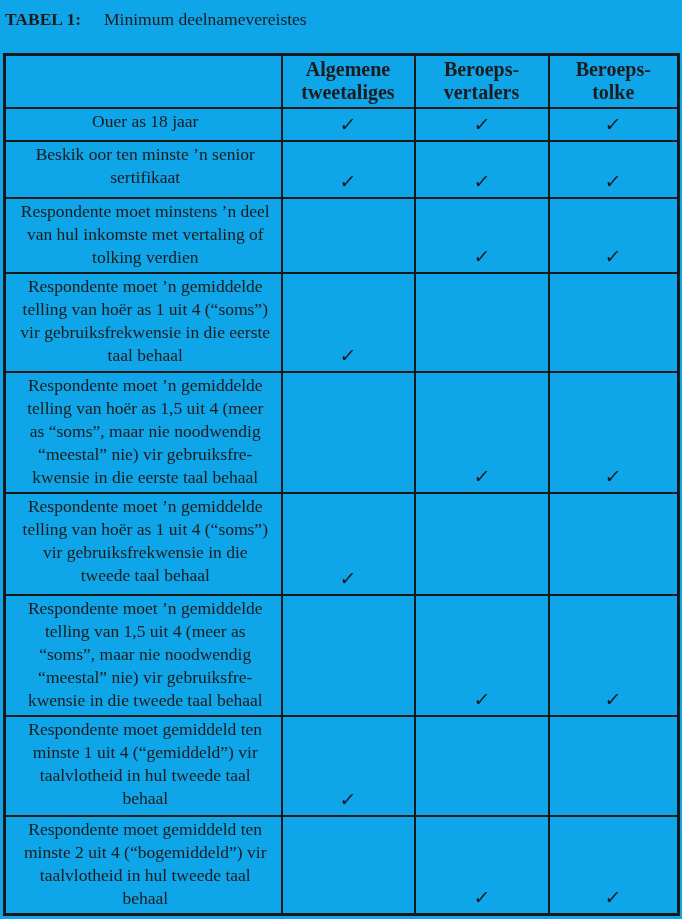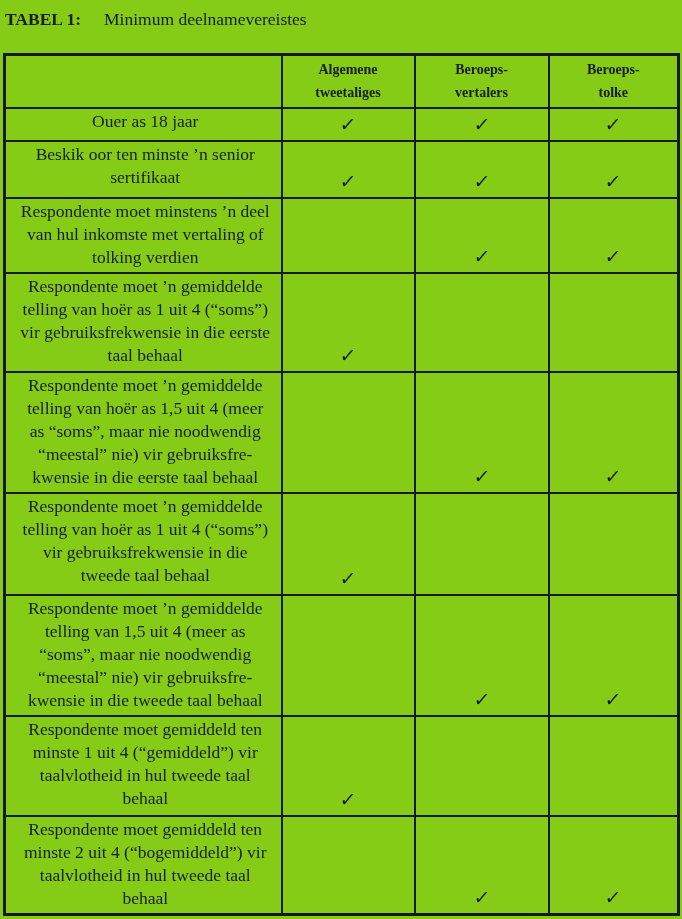--- a/index.html
+++ b/index.html
@@ -7,21 +7,21 @@
     padding: 0;
     background: #ffffff;
     font-family: "Liberation Serif", "DejaVu Serif", serif;
     color: #1c1c1c;
   }
   .page {
     width: 682px;
     height: 919px;
     box-sizing: border-box;
     padding: 6px 2px 0 3px;
-    background: #84cc16;
+    background: #0ea5e9;
   }
   .doc-title {
     height: 47px;
     box-sizing: border-box;
     padding-top: 2px;
     padding-left: 2px;
     font-size: 17.5px;
     line-height: 22px;
     white-space: nowrap;
   }
@@ -39,21 +39,21 @@
   col.c0 { width: 277px; }
   col.c1 { width: 133px; }
   col.c2 { width: 134px; }
   col.c3 { width: 130px; }
   th, td {
     border: 2px solid #191919;
     box-sizing: border-box;
     overflow: hidden;
   }
   th {
-    font-size: 14px;
+    font-size: 20px;
     font-weight: bold;
     text-align: center;
     vertical-align: middle;
     white-space: pre-line;
     line-height: 23px;
     padding: 2px 2px;
   }
   td.desc {
     font-size: 17.5px;
     line-height: 23px;

